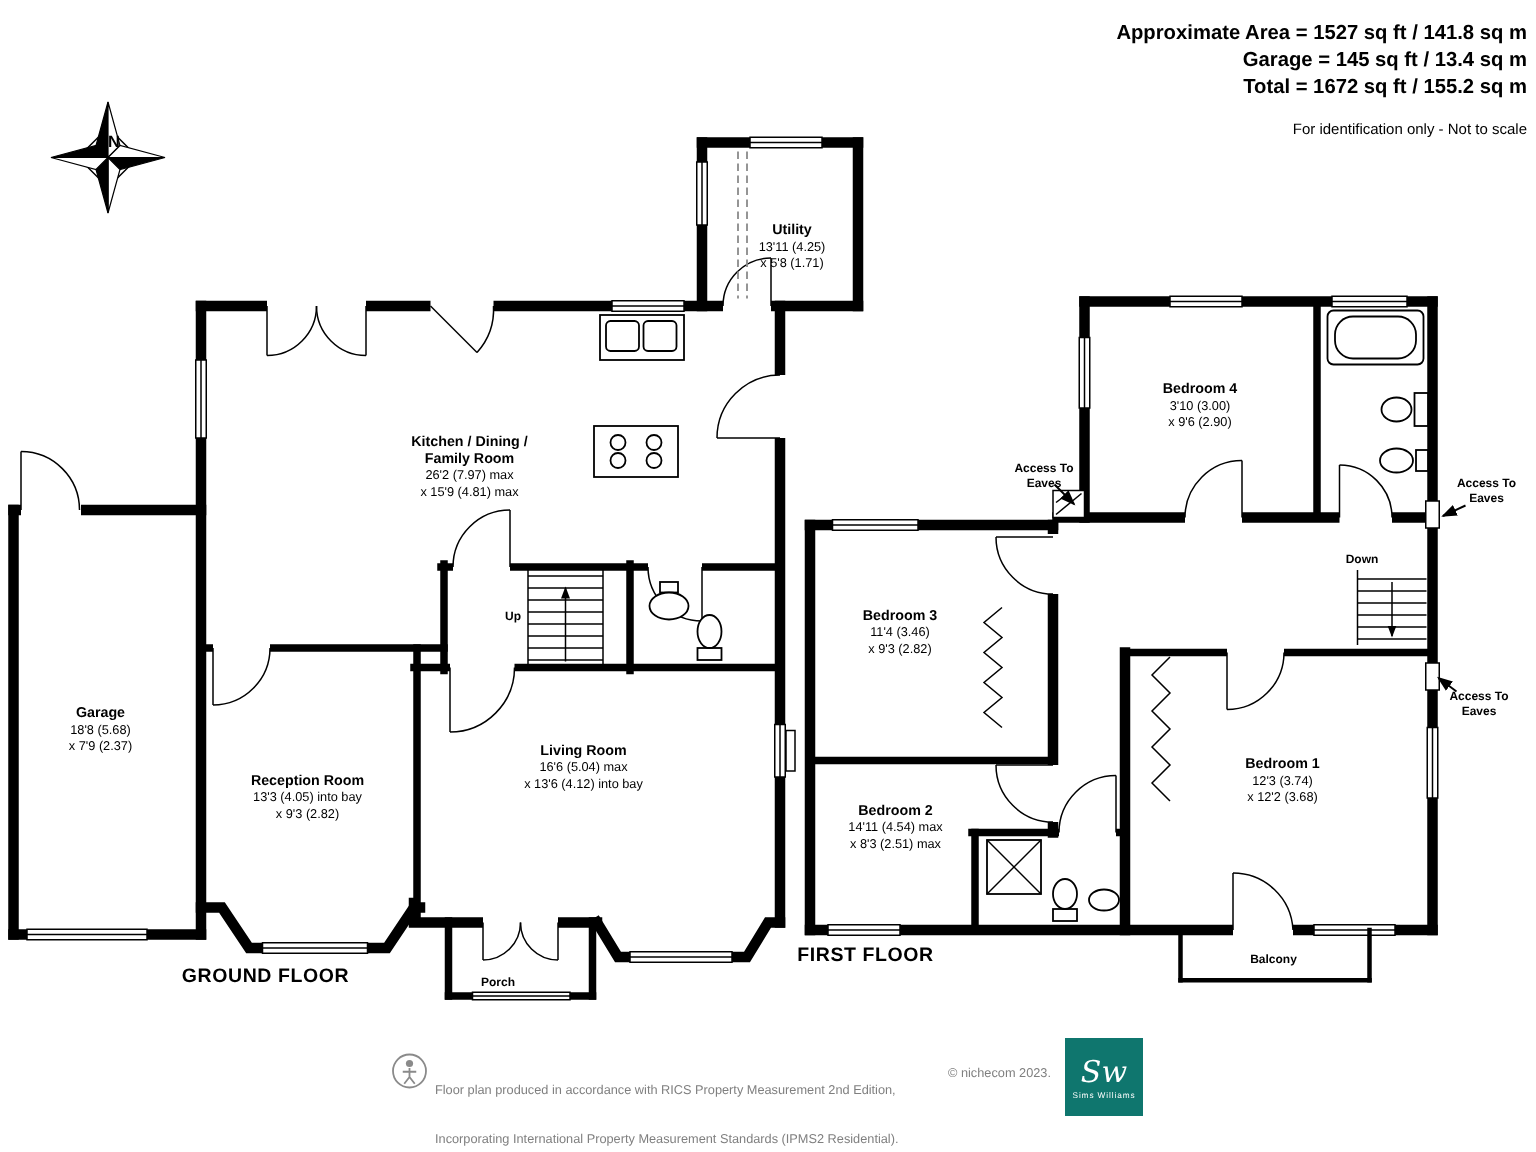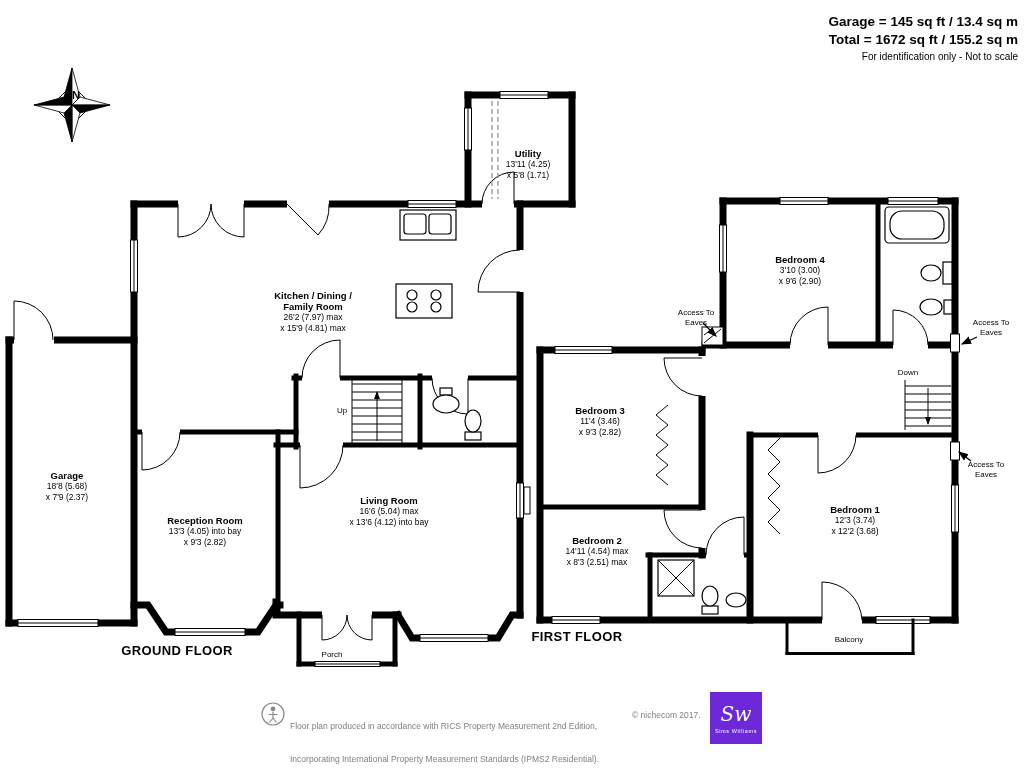--- a/index.html
+++ b/index.html
@@ -11,31 +11,31 @@
   .w5{stroke:#000;stroke-width:5;fill:none;stroke-linecap:square}
   .w3{stroke:#000;stroke-width:3;fill:none;stroke-linecap:square}
   .t{stroke:#000;stroke-width:1;fill:none}
   .t15{stroke:#000;stroke-width:1.3;fill:none}
   .win{fill:#fff;stroke:#000;stroke-width:1}
   .fix{fill:#fff;stroke:#000;stroke-width:1.2}
   .dash{stroke:#8a8a8a;stroke-width:1.2;fill:none;stroke-dasharray:5 3}
   .lbl{position:absolute;transform:translate(-50%,-50%);text-align:center;white-space:nowrap;color:#000}
   .rn{font-weight:700;font-size:9.5px;line-height:11px}
   .rd{font-size:8.5px;line-height:10.5px}
-  .sm{font-weight:400;font-size:8px;line-height:9.5px}
+  .sm{font-weight:700;font-size:8px;line-height:9.5px}
   .ft{font-weight:700;font-size:13px;letter-spacing:.4px}
   .nlbl{font-weight:700;font-size:11px}
   .hdr{position:absolute;top:13px;right:6px;text-align:right}
   .hdr .h1{font-weight:700;font-size:13.5px;line-height:18px}
-  .hdr .h2{font-size:10px;line-height:15px;margin-top:0}
+  .hdr .h2{font-size:10px;line-height:15px;margin-top:12px}
   .legend{position:absolute;left:863px;top:111px;width:121px;height:45px;border:2px dashed #9a9a9a;
           display:flex;flex-direction:column;align-items:center;justify-content:center;
           font-weight:700;font-size:11.5px;line-height:13.5px;text-align:center}
   .foot{position:absolute;color:#7f7f7f;font-size:8.5px;line-height:11px;white-space:pre-wrap}
-  .logo{position:absolute;left:710px;top:692px;width:52px;height:52px;background:#6d28d9;color:#fff;
+  .logo{position:absolute;left:710px;top:692px;width:52px;height:52px;background:#0f766e;color:#fff;
         display:flex;flex-direction:column;align-items:center;justify-content:center}
   .logo .ini{font-family:"DejaVu Serif",serif;font-style:italic;font-size:20px;line-height:22px}
   .logo .nm{font-size:5.5px;letter-spacing:.6px;margin-top:3px;white-space:nowrap}
 </style>
 </head>
 <body>
 
 <div class="canvas">
 
 <svg class="plan" width="1024" height="768" viewBox="0 0 1024 768">
@@ -313,20 +313,21 @@
   </g>
 
   <g stroke="#8a8a8a" fill="none" stroke-width="1.2">
     <circle cx="273" cy="714" r="11"></circle>
     <circle cx="273" cy="709" r="2.4" fill="#8a8a8a" stroke="none"></circle>
     <path d="M 273 712 L 273 718 M 268.5 714.5 L 277.5 714.5 M 273 718 L 269.5 722.5 M 273 718 L 276.5 722.5"></path>
   </g>
 </svg>
 
 <div class="hdr">
+  <div class="h1">Approximate Area = 1527 sq ft / 141.8 sq m</div>
   <div class="h1">Garage = 145 sq ft / 13.4 sq m</div>
   <div class="h1">Total = 1672 sq ft / 155.2 sq m</div>
   <div class="h2">For identification only - Not to scale</div>
 </div>
 
 
 <div class="lbl nlbl" style="left:76px;top:95px">N</div>
 
 <div class="lbl" style="left:67px;top:486px">
   <div class="rn">Garage</div>
@@ -392,19 +393,19 @@
   <div class="sm">Access To</div>
   <div class="sm">Eaves</div>
 </div>
 <div class="lbl ft" style="left:577px;top:636px">FIRST FLOOR</div>
 
 <div class="foot" style="left:290px;top:699px">
   <div>Floor plan produced in accordance with RICS Property Measurement 2nd Edition,</div>
   <div>Incorporating International Property Measurement Standards (IPMS2 Residential).</div>
   
 </div>
-<div class="foot" style="left:632px;top:710px">© nichecom 2017.</div>
+<div class="foot" style="left:632px;top:710px">© nichecom 2023.</div>
 <div class="logo">
   <div class="ini">Sw</div>
   <div class="nm">Sims Williams</div>
 </div>
 
 </div>
 
 </body></html>

